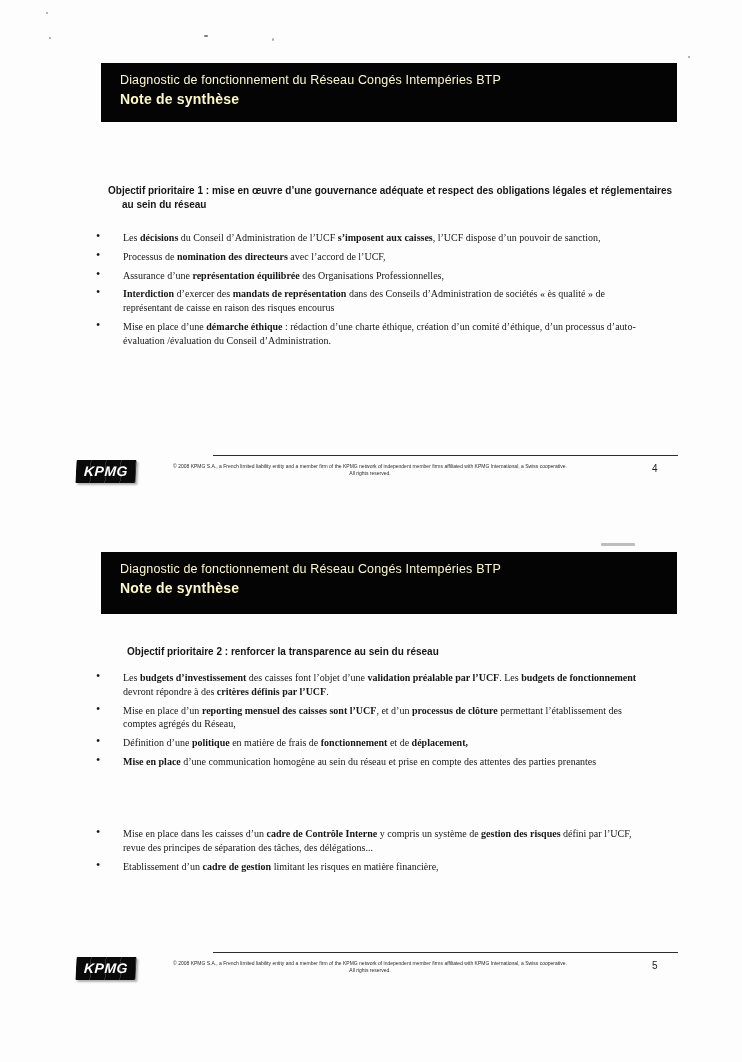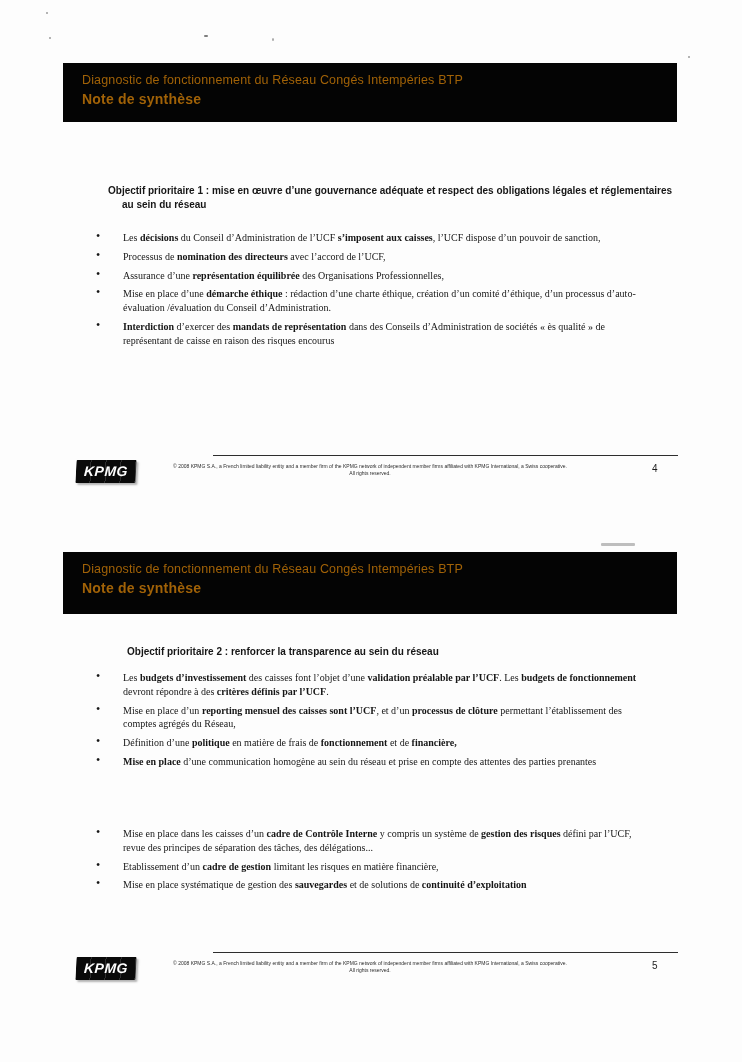--- a/index.html
+++ b/index.html
@@ -7,22 +7,22 @@
     width:742px;height:1062px;position:relative;overflow:hidden;
     background:#fdfdfd;color:#161616;
     font-family:"Liberation Sans", sans-serif;
     -webkit-font-smoothing:antialiased;
   }
   .slide{position:absolute;left:63px;width:614px;}
   #slide4{top:63px;height:440px;}
   #slide5{top:552px;height:460px;}
 
   .bar{
-    background:#040404;color:#a16207;
-    height:59px;padding:10px 0 0 19px;box-sizing:border-box;
+    background:#040404;color:#fef9c3;
+    height:59px;padding:10px 0 0 19px;box-sizing:border-box;margin-left:38px;
   }
   #slide5 .bar{height:62px;}
   .bar .t1{font-size:12.5px;letter-spacing:.15px;line-height:15px;}
   .bar .t2{font-size:14px;font-weight:bold;margin-top:3px;letter-spacing:.2px;}
 
   .intro{
     position:absolute;top:90px;left:47px;width:555px;
     font-size:10px;line-height:13.8px;margin:0;
   }
   .obj-heading{
@@ -95,22 +95,22 @@
     <div class="t2">Note de synthèse</div>
   </header>
 
 
   <h3 class="obj-heading" id="obj1">Objectif prioritaire 1 : mise en œuvre d’une gouvernance adéquate et respect des obligations légales et réglementaires au sein du réseau</h3>
 
   <ul class="bullets">
       <li class="bullet"><span>Les </span><b>décisions</b><span> du Conseil d’Administration de l’UCF </span><b>s’imposent aux caisses</b><span>, l’UCF dispose d’un pouvoir de sanction,</span></li>
       <li class="bullet"><span>Processus de </span><b>nomination des directeurs</b><span> avec l’accord de l’UCF,</span></li>
       <li class="bullet"><span>Assurance d’une </span><b>représentation équilibrée</b><span> des Organisations Professionnelles,</span></li>
+      <li class="bullet"><b>Interdiction</b><span> d’exercer des </span><b>mandats de représentation</b><span> dans des Conseils d’Administration de sociétés « ès qualité » de représentant de caisse en raison des risques encourus</span></li>
       <li class="bullet"><span>Mise en place d’une </span><b>démarche éthique</b><span> : rédaction d’une charte éthique, création d’un comité d’éthique, d’un processus d’auto-évaluation /évaluation du Conseil d’Administration.</span></li>
-      <li class="bullet"><b>Interdiction</b><span> d’exercer des </span><b>mandats de représentation</b><span> dans des Conseils d’Administration de sociétés « ès qualité » de représentant de caisse en raison des risques encourus</span></li>
     </ul>
 
   <div class="footer">
     <div class="rule"></div>
     <div class="logo">KPMG</div>
     <div class="copy">
       <div>© 2008 KPMG S.A., a French limited liability entity and a member firm of the KPMG network of independent member firms affiliated with KPMG International, a Swiss cooperative.</div>
       <div>All rights reserved.</div>
     </div>
     <div class="pagenum">4</div>
@@ -120,28 +120,27 @@
 <section class="slide" id="slide5">
   <header class="bar">
     <div class="t1">Diagnostic de fonctionnement du Réseau Congés Intempéries BTP</div>
     <div class="t2">Note de synthèse</div>
   </header>
 
   <h3 class="obj-heading" id="obj2">Objectif prioritaire 2 : renforcer la transparence au sein du réseau</h3>
   <ul class="bullets" id="ul2a">
       <li class="bullet"><span>Les </span><b>budgets d’investissement</b><span> des caisses font l’objet d’une </span><b>validation préalable par l’UCF</b><span>. Les </span><b>budgets de fonctionnement</b><span> devront répondre à des </span><b>critères définis par l’UCF</b><span>.</span></li>
       <li class="bullet"><span>Mise en place d’un </span><b>reporting mensuel des caisses sont l’UCF</b><span>, et d’un </span><b>processus de clôture</b><span> permettant l’établissement des comptes agrégés du Réseau,</span></li>
-      <li class="bullet"><span>Définition d’une </span><b>politique</b><span> en matière de frais de </span><b>fonctionnement</b><span> et de </span><b>financière,</b></li>
+      <li class="bullet"><span>Définition d’une </span><b>politique</b><span> en matière de frais de </span><b>fonctionnement</b><span> et de </span><b>déplacement,</b></li>
       <li class="bullet"><b>Mise en place</b><span> d’une communication homogène au sein du réseau et prise en compte des attentes des parties prenantes</span></li>
     </ul>
 
   <ul class="bullets" id="ul2b">
       <li class="bullet"><span>Mise en place dans les caisses d’un </span><b>cadre de Contrôle Interne</b><span> y compris un système de </span><b>gestion des risques</b><span> défini par l’UCF, revue des principes de séparation des tâches, des délégations...</span></li>
       <li class="bullet"><span>Etablissement d’un </span><b>cadre de gestion</b><span> limitant les risques en matière financière,</span></li>
-      <li class="bullet"><span>Mise en place systématique de gestion des </span><b>sauvegardes</b><span> et de solutions de </span><b>continuité d’exploitation</b></li>
     </ul>
 
   <div class="footer">
     <div class="rule"></div>
     <div class="logo">KPMG</div>
     <div class="copy">
       <div>© 2008 KPMG S.A., a French limited liability entity and a member firm of the KPMG network of independent member firms affiliated with KPMG International, a Swiss cooperative.</div>
       <div>All rights reserved.</div>
     </div>
     <div class="pagenum">5</div>

